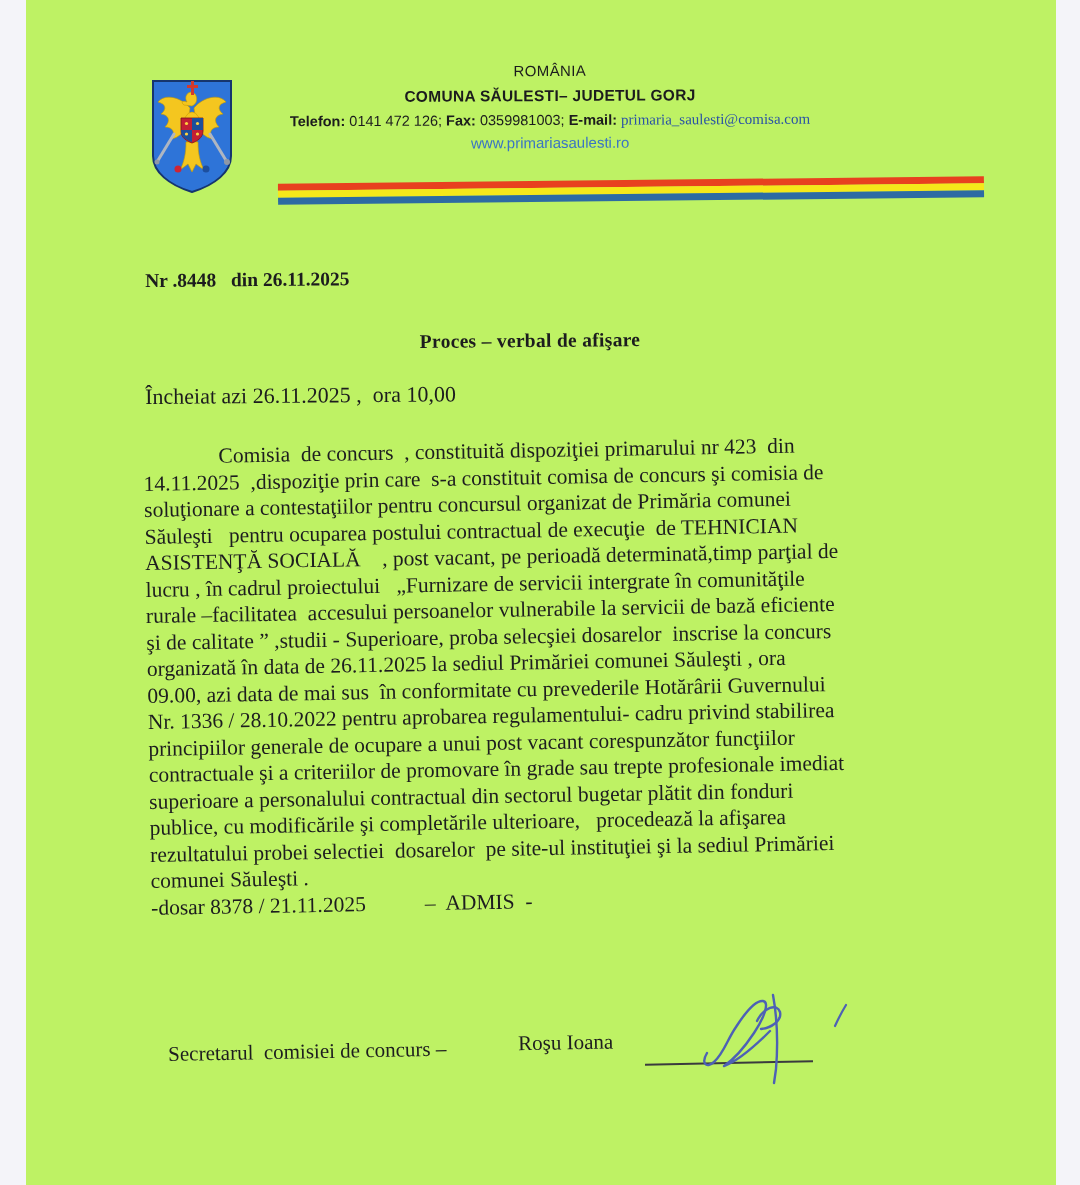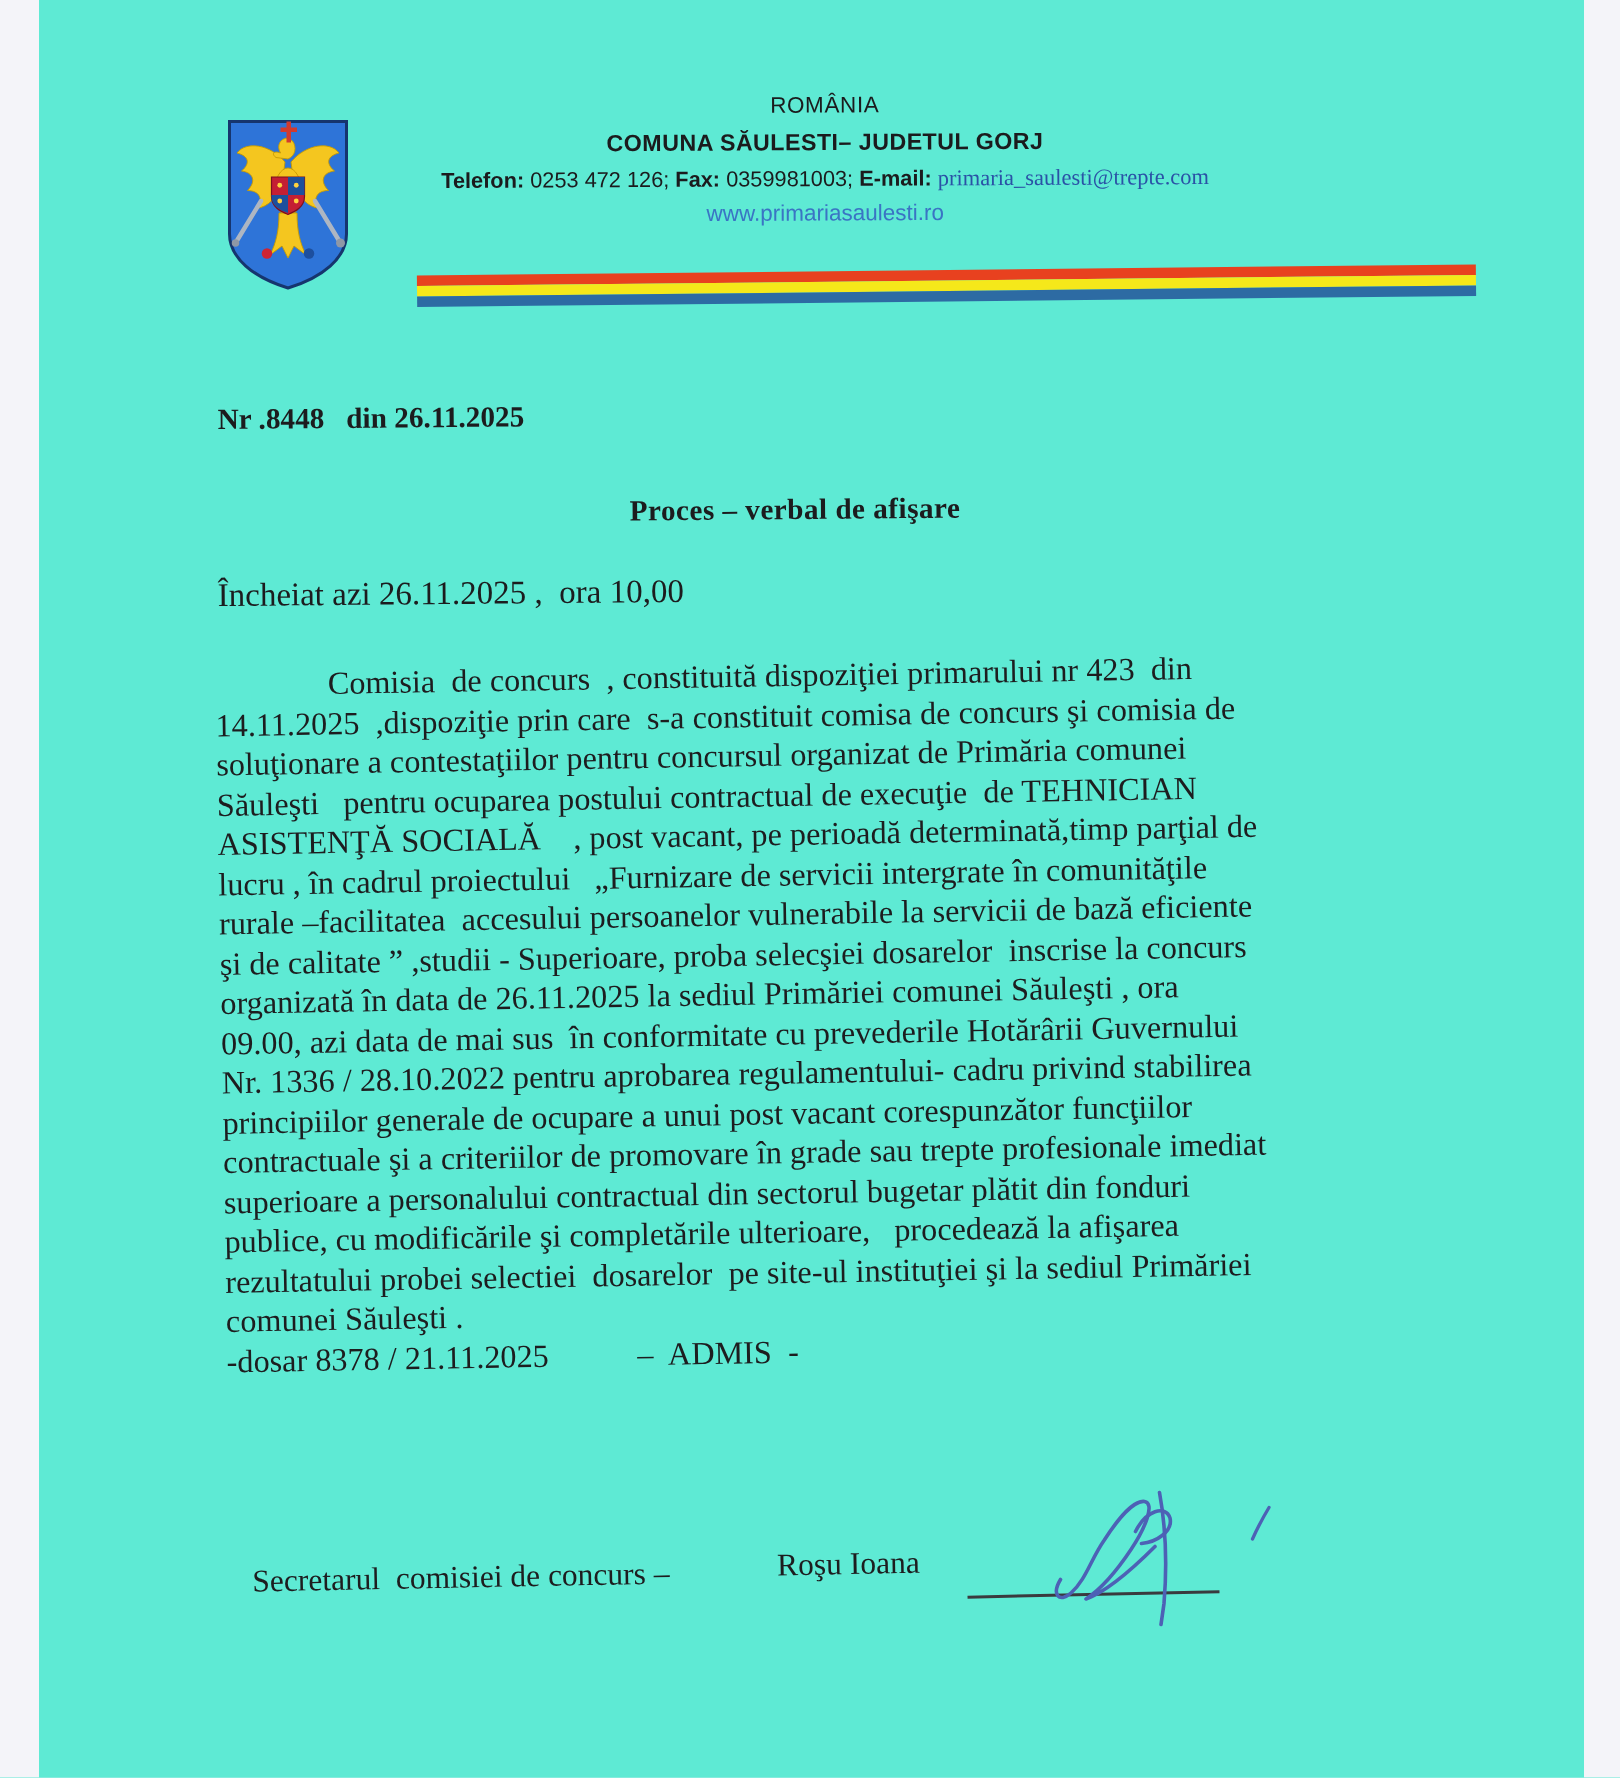--- a/index.html
+++ b/index.html
@@ -5,21 +5,21 @@
   html,body{margin:0;padding:0;}
   body{
     width:1080px;height:1185px;
     background:#f4f4f9;
     font-family:"Liberation Serif", serif;
     overflow:hidden;
     position:relative;
   }
   .scan-page{
     position:absolute;left:26px;right:24px;top:0;bottom:0;
-    background:#5eead4;
+    background:#bef264;
   }
   .abs{position:absolute;}
 
   
   .header-text{
     left:224px;top:62px;width:600px;
     text-align:center;
     font-family:"Liberation Sans", sans-serif;
     color:#1b1b1d;
     transform:rotate(-0.3deg);
@@ -111,21 +111,21 @@
       <circle cx="38.5" cy="47.5" r="1.6"></circle>
       <circle cx="49.5" cy="47.5" r="1.6"></circle>
       <circle cx="38.5" cy="58" r="1.6"></circle>
       <circle cx="49.5" cy="58" r="1.6"></circle>
     </g>
   </svg>
 
   <div class="abs header-text">
     <div class="country">ROMÂNIA</div>
     <div class="municipality">COMUNA SĂULESTI– JUDETUL GORJ</div>
-    <div class="contact"><b>Telefon:</b><span> 0253 472 126; </span><b>Fax:</b><span> 0359981003; </span><b>E-mail: </b><span class="email">primaria_saulesti@trepte.com</span></div>
+    <div class="contact"><b>Telefon:</b><span> 0141 472 126; </span><b>Fax:</b><span> 0359981003; </span><b>E-mail: </b><span class="email">primaria_saulesti@comisa.com</span></div>
     <div class="website">www.primariasaulesti.ro</div>
   </div>
 
   <div class="abs stripe">
     <div style="background:#e8411f;"></div>
     <div style="background:#f5e81a;"></div>
     <div style="background:#2d6ba3;"></div>
   </div>
 
   <div class="abs ref">Nr .8448   din 26.11.2025</div>

